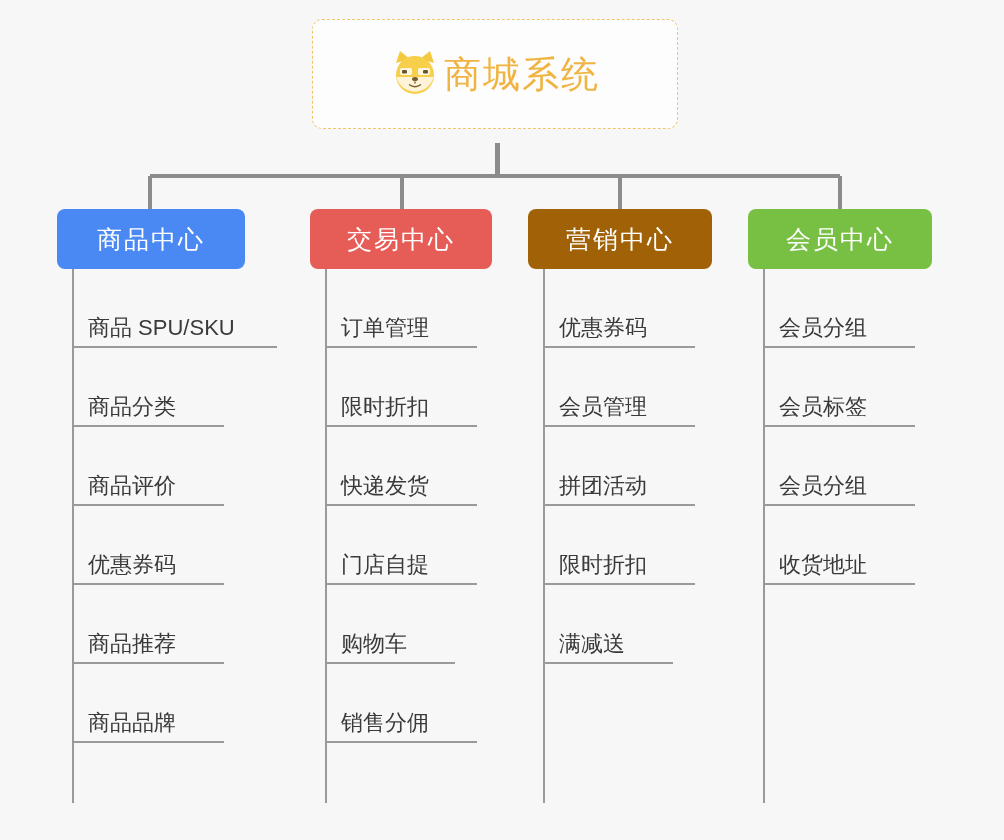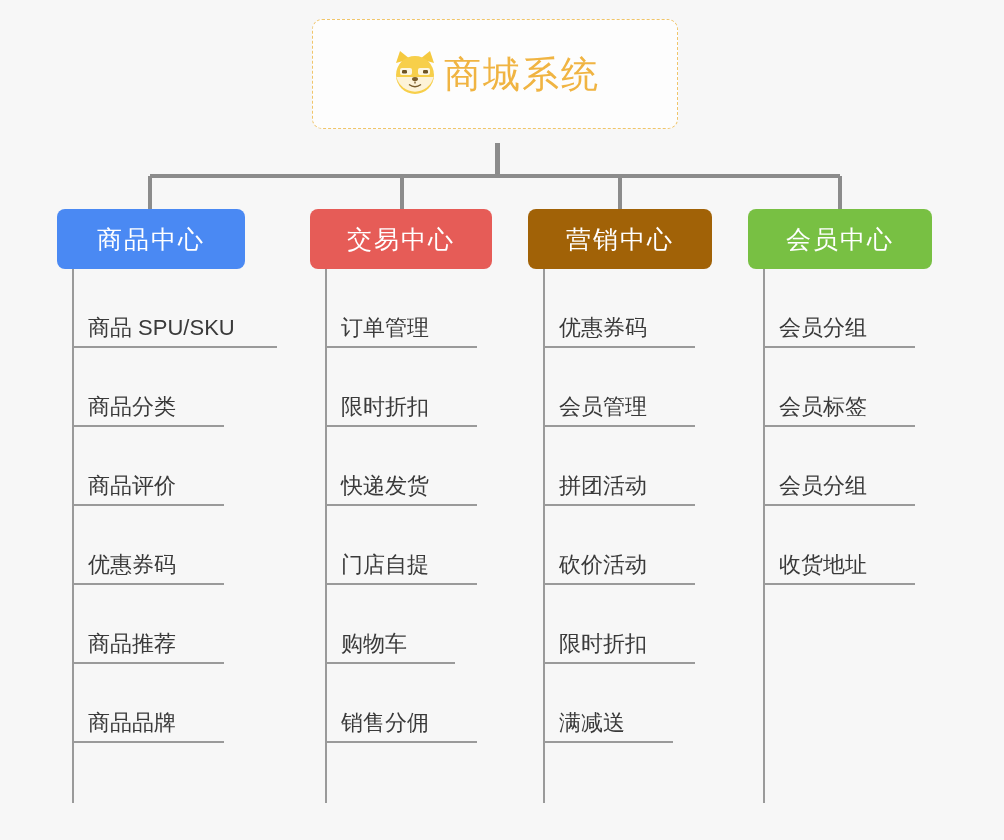--- a/index.html
+++ b/index.html
@@ -219,24 +219,20 @@
         </div>
         <div class="leaf">
           <span class="leaf-text">会员管理</span>
           <div class="leaf-rule" style="width: 152px; background: rgb(154, 154, 154);"></div>
         </div>
         <div class="leaf">
           <span class="leaf-text">拼团活动</span>
           <div class="leaf-rule" style="width: 152px; background: rgb(154, 154, 154);"></div>
         </div>
         <div class="leaf">
-          <span class="leaf-text">砍价活动</span>
-          <div class="leaf-rule" style="width: 152px; background: rgb(154, 154, 154);"></div>
-        </div>
-        <div class="leaf">
           <span class="leaf-text">限时折扣</span>
           <div class="leaf-rule" style="width: 152px; background: rgb(154, 154, 154);"></div>
         </div>
         <div class="leaf">
           <span class="leaf-text">满减送</span>
           <div class="leaf-rule" style="width: 130px; background: rgb(154, 154, 154);"></div>
         </div>
       </div>
       <div class="col" style="left: 763px;">
         <div class="spine" style="height: 534px; background: rgb(154, 154, 154);"></div>

